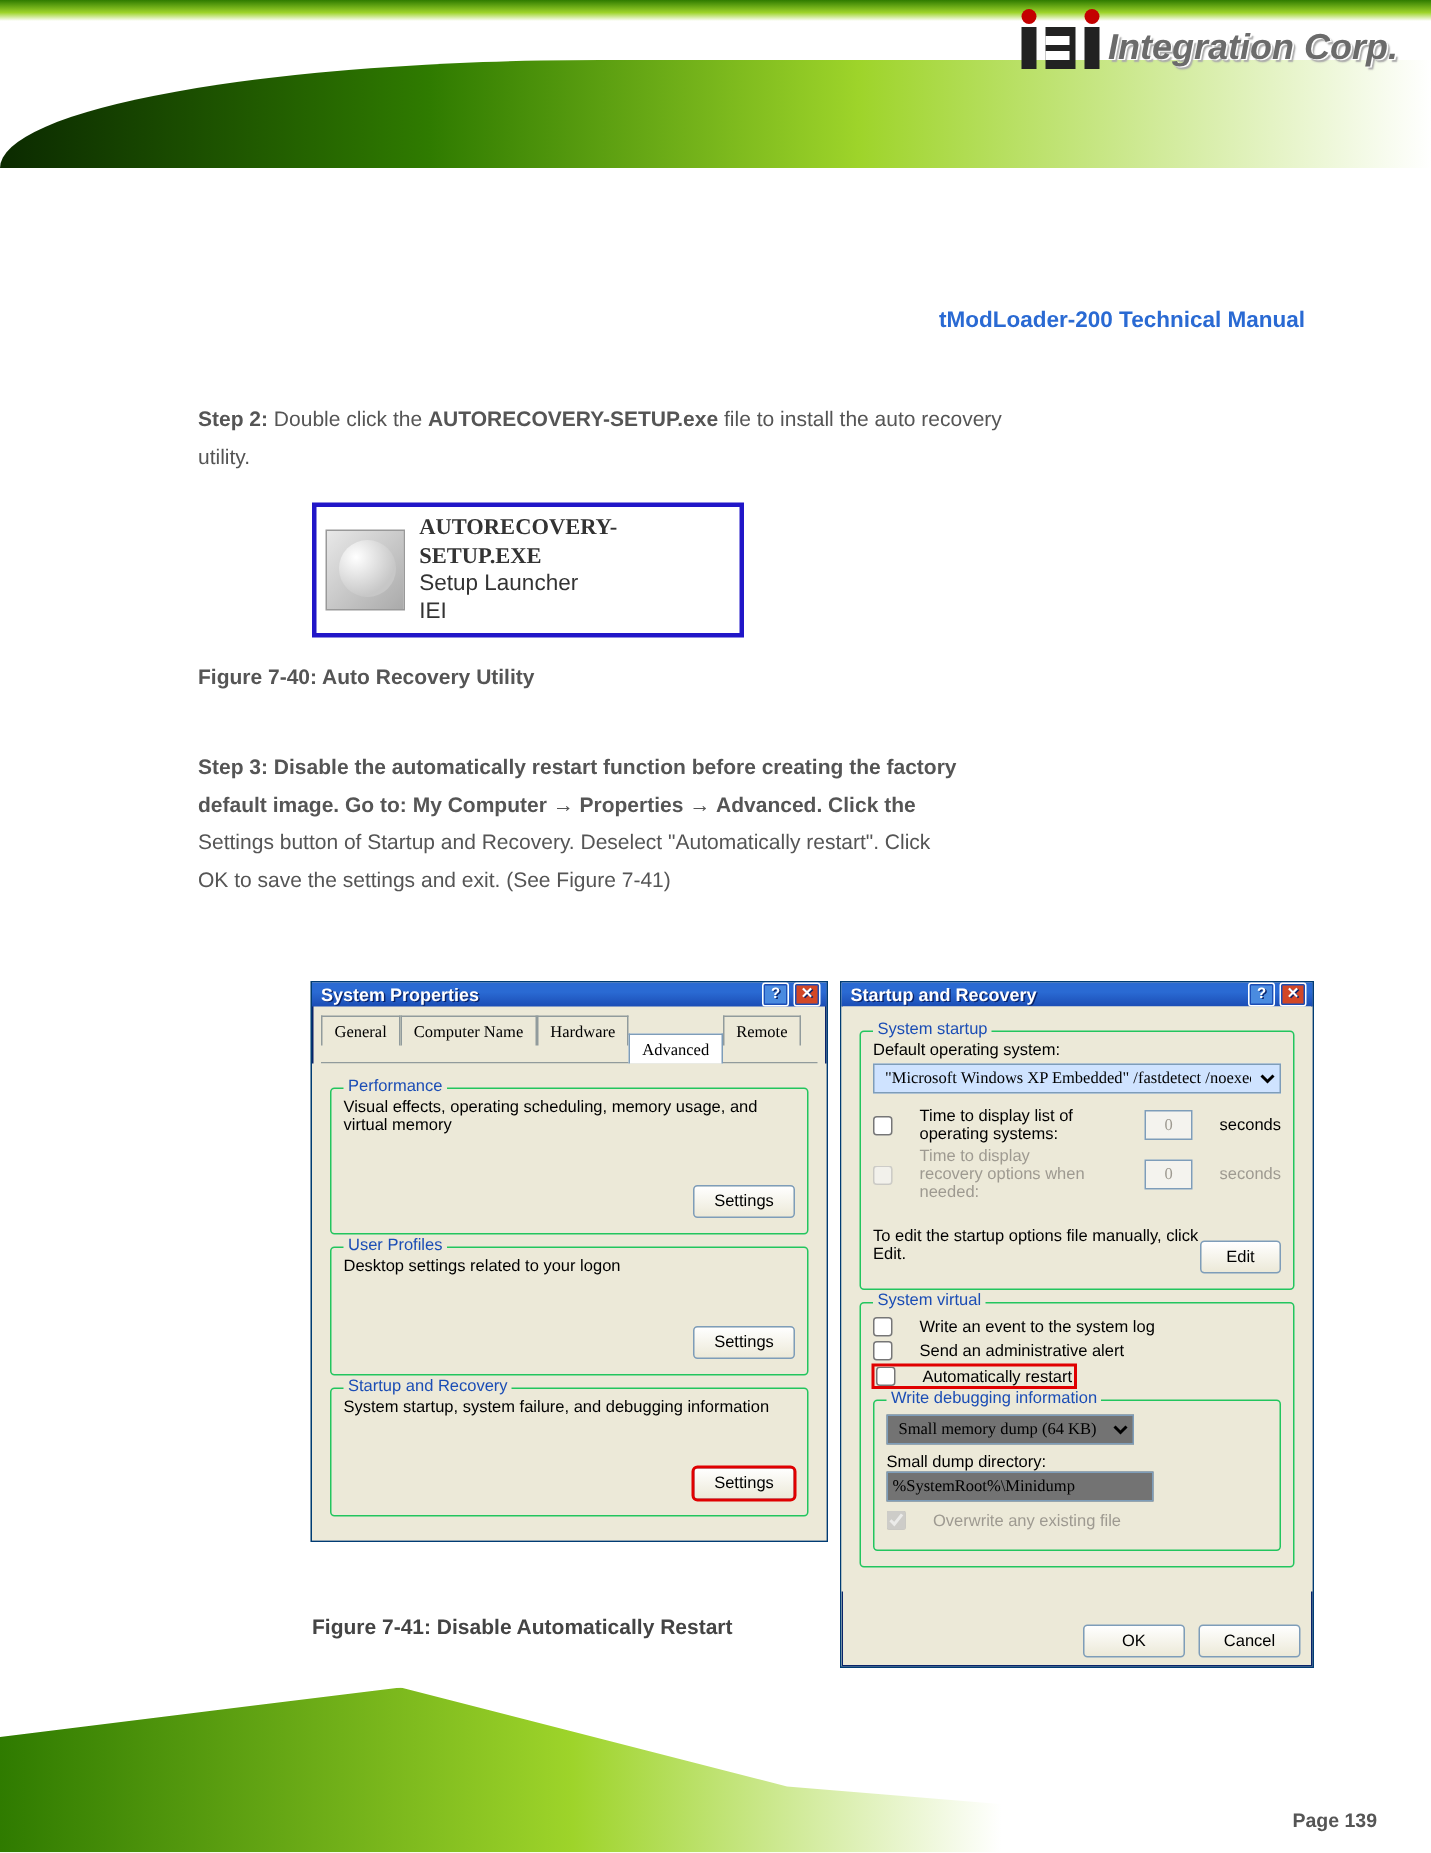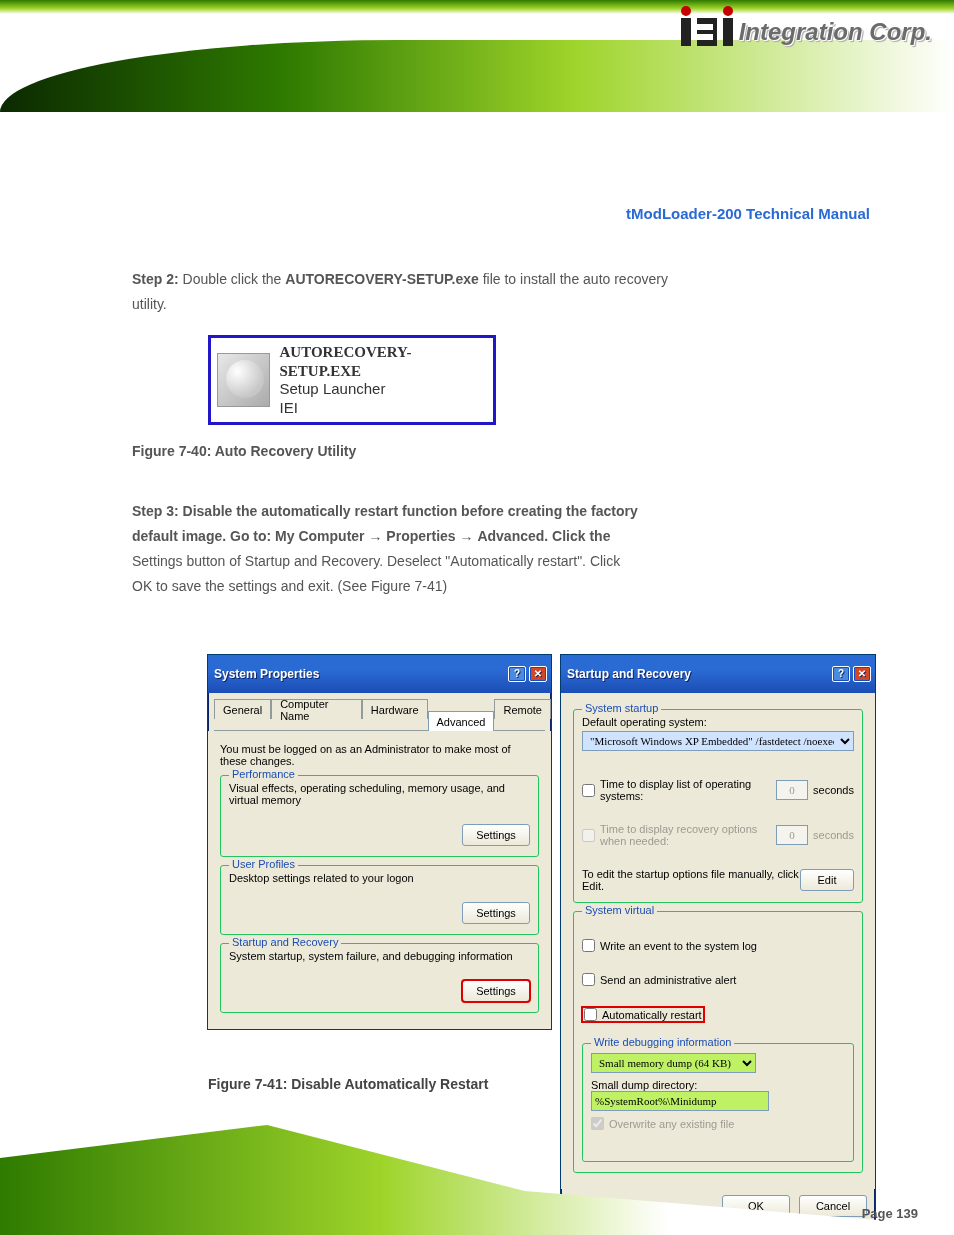--- a/index.html
+++ b/index.html
@@ -36,52 +36,52 @@
                        border:1px solid #999; margin-right:10px; position:relative; }
   .autorecovery-icon::after{content:"";position:absolute;left:8px;top:6px;width:38px;height:38px;border-radius:50%;
         background:radial-gradient(circle at 30% 30%,#fff,#c7c7c7 70%);}
   .autorecovery-text { font-size:15px; color:#333; line-height:1.25;}
   .autorecovery-text .t1{font-weight:bold;font-family:'Times New Roman',serif;}
   .arrow { font-weight:bold; }
 
   
   .xp { position:absolute; font-family:Tahoma,Arial,sans-serif; font-size:11px; color:#000;
         background:#ece9d8; border:1px solid #003c74; box-shadow:0 0 0 1px #0a246a inset; }
-  .xp .titlebar { height:38px;
+  .xp .titlebar { height:16px;
         background:linear-gradient(180deg,#2a6ad3 0%,#2a6ad3 40%,#1b4db5 100%);
         color:#fff; font-weight:bold; font-size:12px; display:flex; align-items:center;
         padding:0 4px 0 6px; text-shadow:1px 1px 0 #0a246a;}
   .tbtn { width:18px; height:16px; margin-left:3px; border:1px solid #fff; border-radius:2px;
           font-size:10px; line-height:14px; text-align:center; color:#fff; font-weight:bold;
           box-shadow:0 0 0 1px #1b4db5 inset; }
   .tbtn.close{background:#d24726;border-color:#fff;}
   .tbtn.help{background:#4a8be0;}
   .grow{flex:1;}
   .xp .body { padding:8px; background:#ece9d8; }
   .tabs { display:flex; gap:-1px; margin:6px 0 0 6px; }
   .tab { font-size:11px; padding:2px 8px; background:#ece9d8;
          border:1px solid #919b9c; border-bottom:none; position:relative; height:20px;
-         display:flex; align-items:center; }
+         display:flex; align-items:center;font-family:Liberation Serif, serif; }
   .tab.active { background:#fff; border-color:#7e9db9; z-index:2;margin-top:12px; }
   .tabstrip-line { border-top:1px solid #919b9c; margin:-1px 6px 0 6px; }
   .grp { border:1px solid #22c55e; border-radius:3px; margin:8px 4px; padding:6px 8px 10px;
          position:relative; background:#ece9d8; }
   .grp .legend { position:absolute; top:-8px; left:8px; font-size:11px; color:#1b4db5;
                  background:#ece9d8; padding:0 3px; }
   .xpbtn { display:inline-block; min-width:68px; height:22px; line-height:20px;
            font-size:11px; text-align:center; background:linear-gradient(#fff,#ece9d8);
-           border:1px solid #7e9db9; border-radius:3px; padding:0 8px; cursor:pointer; }
+           border:1px solid #7e9db9; border-radius:3px; padding:0 8px; cursor:pointer;margin-top:16px; }
   .btnrow { text-align:right; padding:6px 8px; }
   .btnrow .xpbtn { margin-left:6px; }
   .red-outline { outline:2px solid #e00000; outline-offset:-1px; }
-  .chk { display:flex; align-items:center; gap:5px; margin:21px 0; font-size:11px; }
+  .chk { display:flex; align-items:center; gap:18px; margin:3px 0; font-size:11px; }
   .chk input[type=checkbox]{width:13px;height:13px;}
   .muted { color:#9e9a91; }
   select.xpselect, input.xpinput { font-size:11px; font-family:Tahoma; height:20px;
-        background:#bef264; border:1px solid #7e9db9; padding:0 3px; }
+        background:#737373; border:1px solid #7e9db9; padding:0 3px; }
   input.spin { width:32px; text-align:center; background:#f4f3ee; color:#9e9a91;}
   
   .ftr { position:absolute; left:0; right:0; bottom:0; height:110px;
          background:linear-gradient(90deg,#2f7b00 0%,#9ed42a 40%,#fff 70%);
          clip-path:polygon(0 100%,0 30%,28% 0,55% 60%,100% 92%,100% 100%);}
   .pagenum { position:absolute; bottom:14px; right:36px; font-size:13px; font-weight:bold; color:#555;}
 </style>
 </head>
 <body>
 
@@ -138,21 +138,20 @@
   </div>
   <div class="tabs">
     <div class="tab">General</div>
     <div class="tab">Computer Name</div>
     <div class="tab">Hardware</div>
     <div class="tab active">Advanced</div>
     <div class="tab">Remote</div>
   </div>
   <div class="tabstrip-line"></div>
   <div class="body">
-    <div style="padding:4px 4px 0;">You must be logged on as an Administrator to make most of these changes.</div>
 
     <div class="grp">
       <span class="legend">Performance</span>
       <div>Visual effects, operating scheduling, memory usage, and virtual memory</div>
       <div style="text-align:right;margin-top:18px;">
         <span class="xpbtn">Settings</span>
       </div>
     </div>
 
     <div class="grp">

